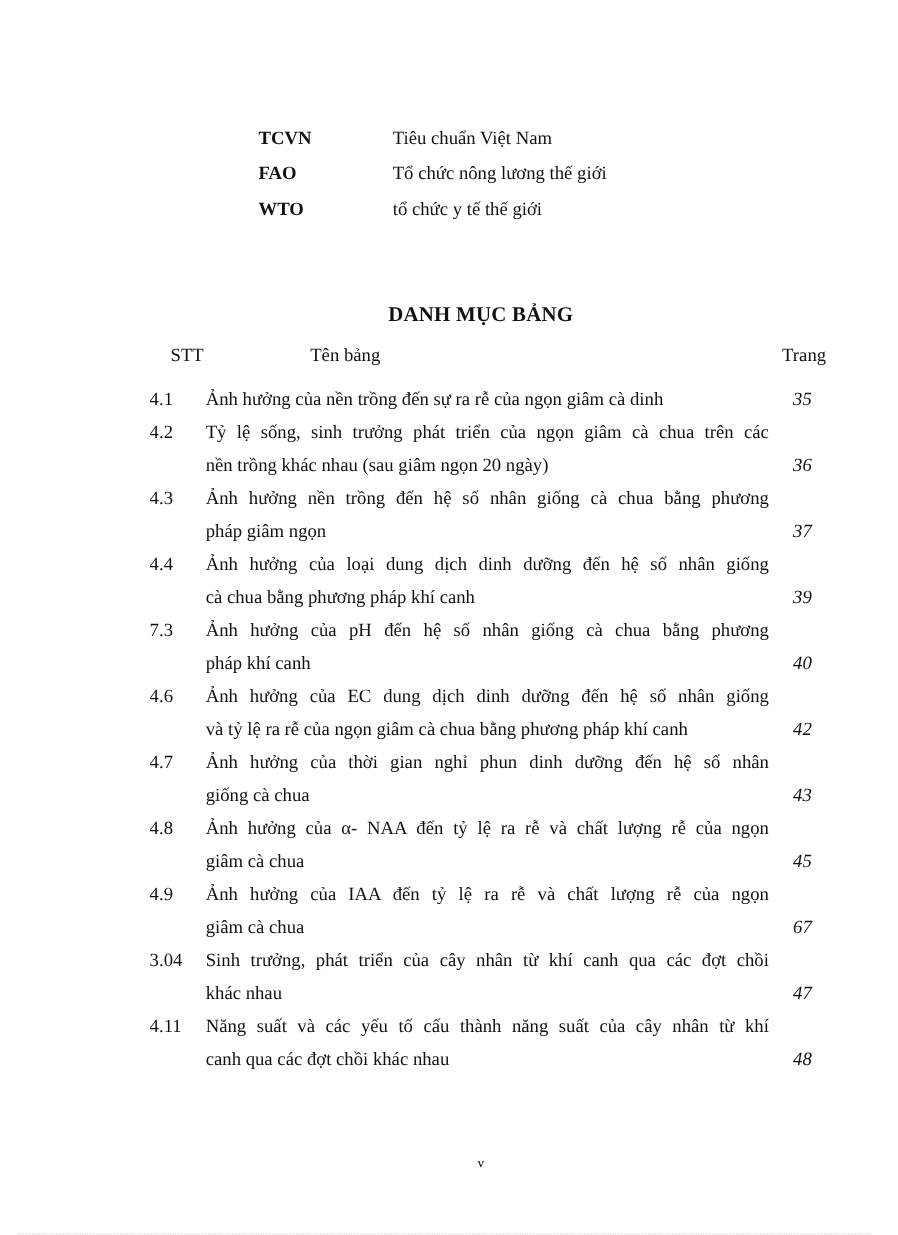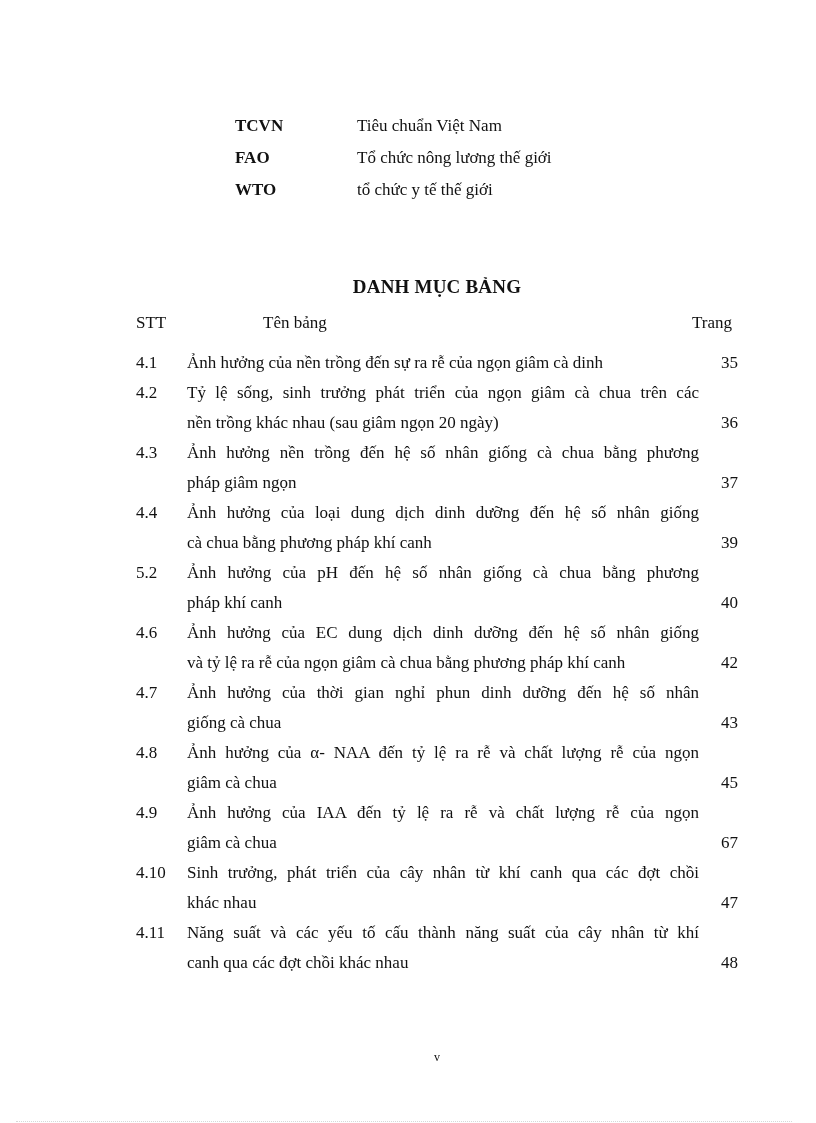--- a/index.html
+++ b/index.html
@@ -3,27 +3,27 @@
   <meta charset="utf-8">
   <style>
     html, body { margin: 0; padding: 0; background: #ffffff; }
     body { width: 816px; height: 1123px; position: relative; overflow: hidden;
            font-family: "Liberation Serif", "DejaVu Serif", serif; color: #111111; }
     .abbr-row { position: absolute; left: 235px; font-size: 17px; line-height: 20px; }
     .abbr-row .key { position: absolute; left: 0; white-space: nowrap; font-weight: bold; }
     .abbr-row .val { position: absolute; left: 122px; white-space: nowrap; }
     .title { position: absolute; left: 0; width: 874px; top: 276px; text-align: center;
              font-weight: bold; font-size: 19px; letter-spacing: 0.2px; }
-    .hdr { position: absolute; top: 313px; font-size: 17px; line-height: 20px; }
+    .hdr { position: absolute; top: 313px; font-size: 17px; line-height: 20px; margin-left: 19px; }
     .row { position: absolute; left: 0; width: 816px; font-size: 17px; }
     .row .num { position: absolute; left: 136px; font-family: Liberation Serif, serif; }
     .row .line { position: absolute; left: 187px; width: 512px; white-space: nowrap;
                  text-align: justify; text-align-last: justify; }
     .row .line.last { text-align-last: left; }
-    .row .pg { position: absolute; left: 700px; width: 38px; text-align: right; }
+    .row .pg { position: absolute; left: 700px; width: 38px; text-align: right; font-style: italic; }
     .footer { position: absolute; top: 1050px; left: 0; width: 874px; text-align: center; font-size: 12px; }
     .page-edge { position: absolute; top: 1121px; left: 16px; width: 776px; border-top: 1px dotted #d8d8d8; }
   </style>
 </head>
 <body>
 
 <div>
   <div class="abbr-row" style="top:116px">
     <span class="key">TCVN</span>
     <span class="val">Tiêu chuẩn Việt Nam</span>
@@ -69,21 +69,21 @@
   </div>
 
   <div class="row" style="top:503px">
     <span class="num">4.4</span>
     <span class="line" style="top:0">Ảnh hưởng của loại dung dịch dinh dưỡng đến hệ số nhân giống</span>
     <span class="line last" style="top:30px">cà chua  bằng phương pháp khí canh</span>
     <span class="pg" style="top:30px">39</span>
   </div>
 
   <div class="row" style="top:563px">
-    <span class="num">5.2</span>
+    <span class="num">7.3</span>
     <span class="line" style="top:0">Ảnh hưởng của pH đến hệ số nhân giống cà chua  bằng phương</span>
     <span class="line last" style="top:30px">pháp khí canh</span>
     <span class="pg" style="top:30px">40</span>
   </div>
 
   <div class="row" style="top:623px">
     <span class="num">4.6</span>
     <span class="line" style="top:0">Ảnh hưởng của EC dung dịch dinh dưỡng đến hệ số nhân giống</span>
     <span class="line last" style="top:30px">và tỷ lệ ra rễ của ngọn giâm cà chua bằng phương pháp khí canh</span>
     <span class="pg" style="top:30px">42</span>
@@ -104,21 +104,21 @@
   </div>
 
   <div class="row" style="top:803px">
     <span class="num">4.9</span>
     <span class="line" style="top:0">Ảnh hưởng của IAA đến tỷ lệ ra rễ và chất lượng rễ của  ngọn</span>
     <span class="line last" style="top:30px">giâm cà chua</span>
     <span class="pg" style="top:30px">67</span>
   </div>
 
   <div class="row" style="top:863px">
-    <span class="num">4.10</span>
+    <span class="num">3.04</span>
     <span class="line" style="top:0">Sinh trưởng, phát triển của cây nhân từ khí canh qua các đợt chồi</span>
     <span class="line last" style="top:30px">khác nhau</span>
     <span class="pg" style="top:30px">47</span>
   </div>
 
   <div class="row" style="top:923px">
     <span class="num">4.11</span>
     <span class="line" style="top:0">Năng suất và các yếu tố cấu thành năng suất của cây nhân từ khí</span>
     <span class="line last" style="top:30px">canh qua các đợt chồi khác nhau</span>
     <span class="pg" style="top:30px">48</span>

